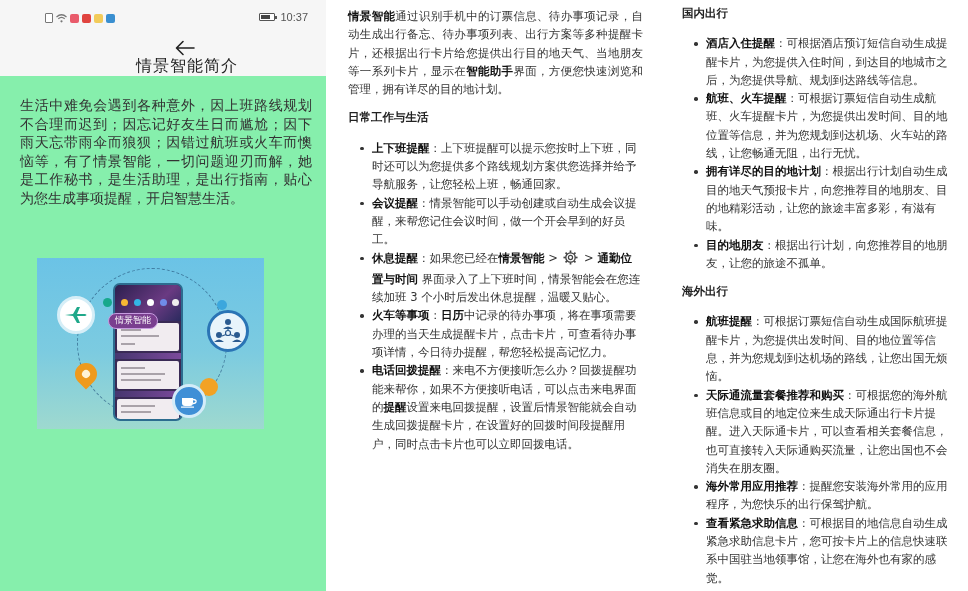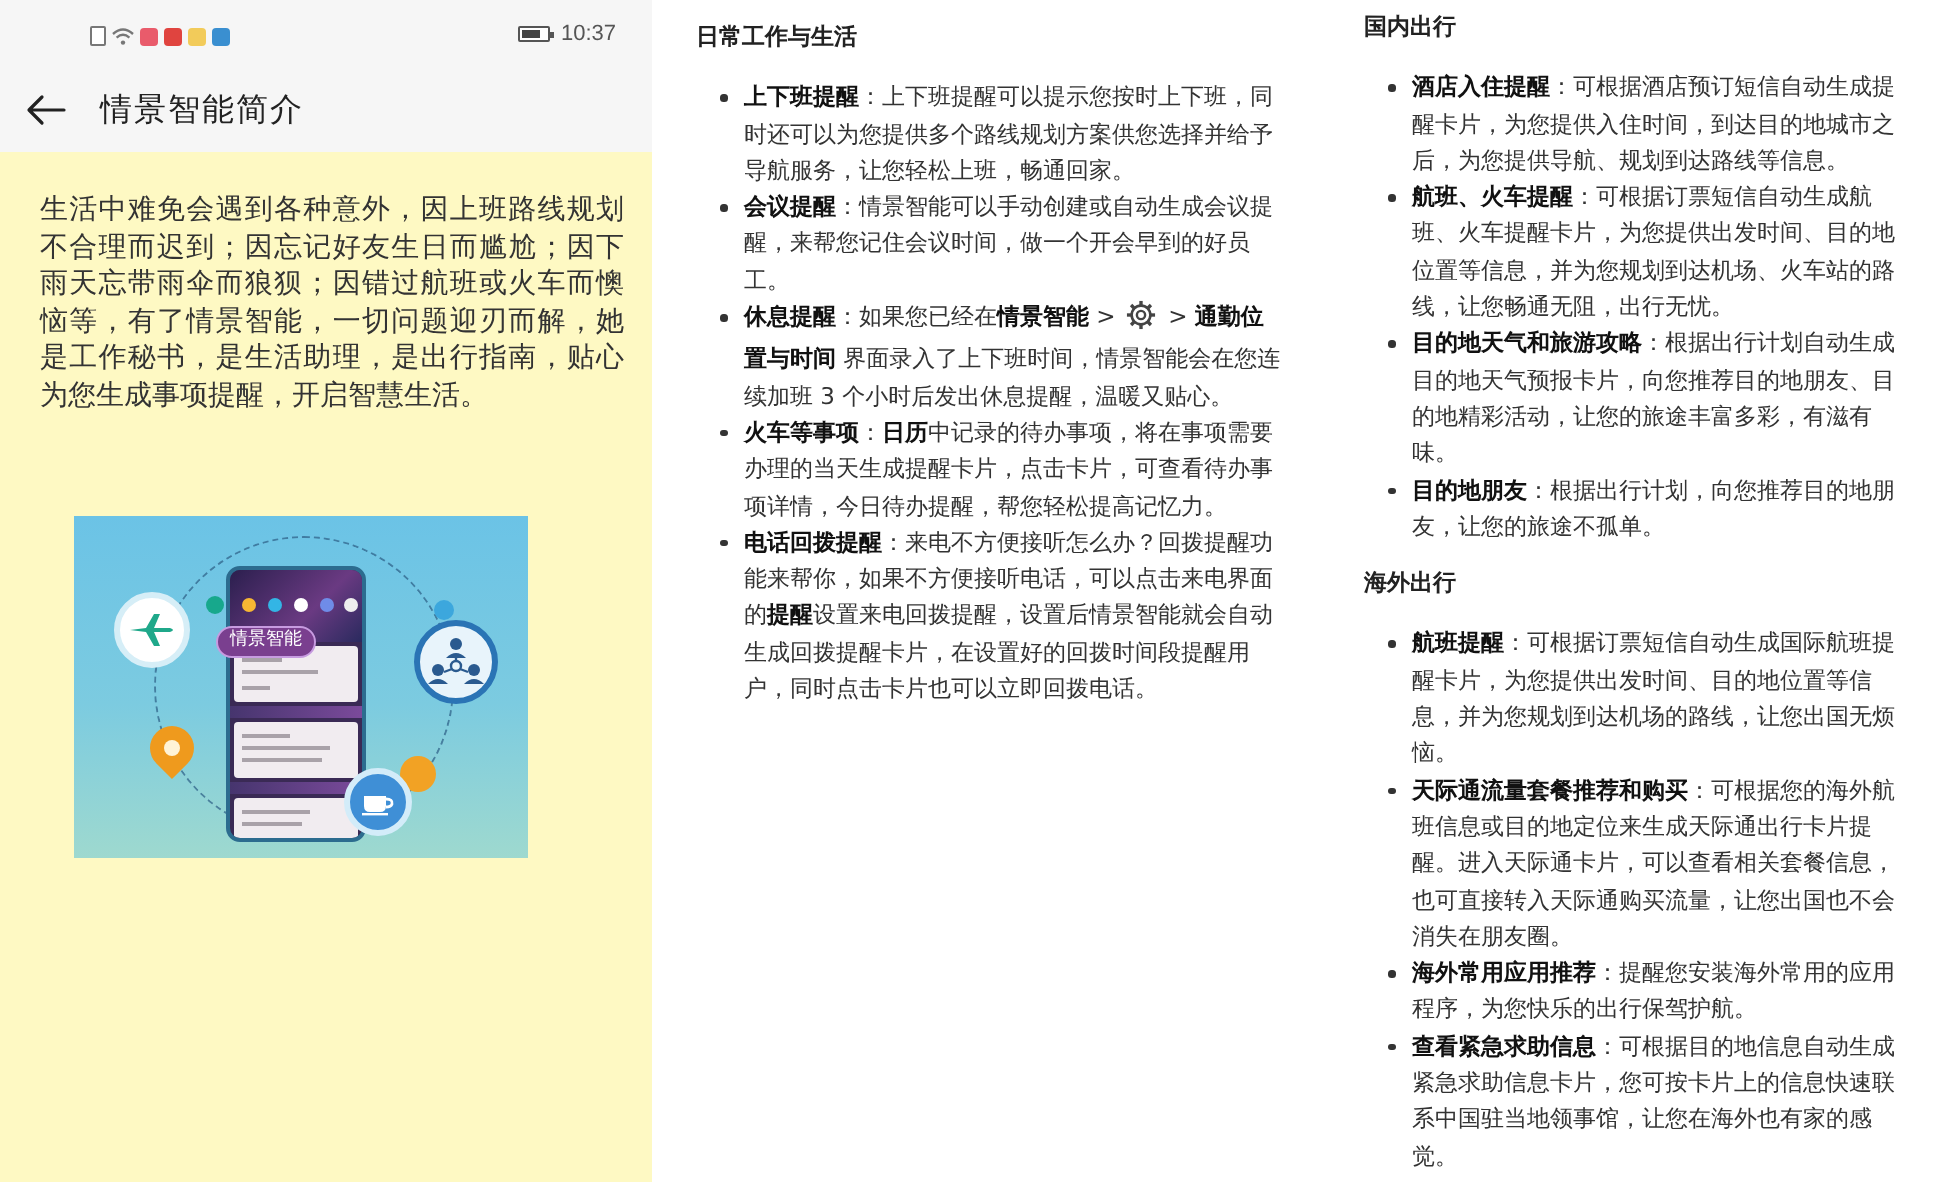--- a/index.html
+++ b/index.html
@@ -1,32 +1,32 @@
 <!DOCTYPE html>
 <html><head>
 <meta charset="utf-8">
 <style>
   * { box-sizing: border-box; margin: 0; padding: 0; }
   html, body { width: 968px; height: 591px; overflow: hidden; background: #ffffff; }
   body { font-family: "DejaVu Sans", "Liberation Sans", sans-serif; color: #333333; position: relative; }
 
   
-  .phone { position: absolute; left: 0; top: 0; width: 326px; height: 591px; background: #fef9c3; }
+  .phone { position: absolute; left: 0; top: 0; width: 326px; height: 591px; background: #86efac; }
   .phone-header { position: absolute; left: 0; top: 0; width: 326px; height: 76px; background: #f6f6f6; }
   .status-bar { position: absolute; left: 0; top: 9px; width: 326px; height: 22px; }
   .status-icons { position: absolute; left: 45px; top: 4px; display: flex; gap: 3px; align-items: center; }
   .si { width: 9px; height: 9px; border-radius: 2px; display: inline-block; }
   .si-sim { width: 8px; height: 10px; border: 1px solid #777; border-radius: 1px; background: #fff; }
   .si-wifi { width: 11px; height: 10px; position: relative; }
   .si-wifi svg { position: absolute; left: 0; top: 0; }
   .status-right { position: absolute; right: 18px; top: 2px; display: flex; align-items: center; gap: 5px; font-size: 11px; color: #555; font-family: "Liberation Sans", sans-serif; }
   .battery { width: 16px; height: 8px; border: 1px solid #555; border-radius: 1px; position: relative; background: #fff; }
   .battery::before { content: ""; position: absolute; left: 1px; top: 1px; width: 9px; height: 4px; background: #444; }
   .battery::after { content: ""; position: absolute; right: -3px; top: 2px; width: 2px; height: 3px; background: #555; }
-  .title-row { position: absolute; left: 0; top: 40px; width: 326px; height: 30px; display: flex; align-items: center; }
+  .title-row { position: absolute; left: 16px; top: 40px; width: 326px; height: 30px; display: flex; align-items: center; flex-direction: column; }
   .back-btn { width: 22px; height: 22px; margin-left: 12px; display: flex; align-items: center; justify-content: center; cursor: pointer; }
   .page-title { margin-left: 16px; font-size: 16px; color: #222; letter-spacing: 1px; }
 
   .intro { position: absolute; left: 20px; top: 96px; width: 292px; font-size: 14px; line-height: 18.5px; color: #333; text-align: justify; }
 
   .illustration { position: absolute; left: 37px; top: 258px; width: 227px; height: 171px; overflow: hidden;
     background: linear-gradient(180deg, #6bc3e6 0%, #7ccbe0 55%, #9ed9cf 100%); }
   .orbit { position: absolute; left: 40px; top: 10px; width: 150px; height: 150px; border: 1.5px dashed #2d5f86; border-radius: 50%; opacity: 0.7; }
   .phone-mock { position: absolute; left: 76px; top: 25px; width: 70px; height: 138px; border-radius: 7px; background: #3a2a55; border: 2px solid #2c6c8f; overflow: hidden; }
   .pm-top { height: 36px; background: linear-gradient(135deg, #2b1f4e, #6a3a82 60%, #2a2a5e); position: relative; }
@@ -150,20 +150,21 @@
       <svg width="18" height="14" viewBox="0 0 18 14">
           <path d="M2 4 H13 V9 Q13 12 10 12 H5 Q2 12 2 9 Z" fill="#fff"></path>
           <path d="M13 5.5 Q16.5 5.5 16 8 Q15.5 9.5 13 9.5" stroke="#fff" stroke-width="1.4" fill="none"></path>
           <rect x="1" y="12.5" width="13" height="1.2" fill="#fff"></rect>
         </svg>
     </div>
   </div>
 </div>
 
 <div class="col col-mid">
+  <p><b>情景智能</b><span>通过识别手机中的订票信息、待办事项记录，自动生成出行备忘、待办事项列表、出行方案等多种提醒卡片，还根据出行卡片给您提供出行目的地天气、当地朋友等一系列卡片，显示在</span><b>智能助手</b><span>界面，方便您快速浏览和管理，拥有详尽的目的地计划。</span></p>
   <div class="section-title">日常工作与生活</div>
   <ul>
     <li><b>上下班提醒</b><span>：</span><span>上下班提醒可以提示您按时上下班，同时还可以为您提供多个路线规划方案供您选择并给予导航服务，让您轻松上班，畅通回家。</span></li>
     <li><b>会议提醒</b><span>：</span><span>情景智能可以手动创建或自动生成会议提醒，来帮您记住会议时间，做一个开会早到的好员工。</span></li>
     <li><b>休息提醒</b><span>：</span><span>如果您已经在</span><b>情景智能</b><span> &gt; </span><span class="gear-inline"><svg width="15" height="15" viewBox="0 0 16 16">
             <circle cx="8" cy="8" r="5" fill="none" stroke="#444" stroke-width="1.4"></circle>
             <circle cx="8" cy="8" r="2.2" fill="none" stroke="#444" stroke-width="1.3"></circle>
             <g stroke="#444" stroke-width="1.8">
               <path d="M8 0.5 V3"></path>
               <path d="M8 13 V15.5"></path>
@@ -178,21 +179,21 @@
     <li><b>火车等事项</b><span>：</span><b>日历</b><span>中记录的待办事项，将在事项需要办理的当天生成提醒卡片，点击卡片，可查看待办事项详情，今日待办提醒，帮您轻松提高记忆力。</span></li>
     <li><b>电话回拨提醒</b><span>：</span><span>来电不方便接听怎么办？回拨提醒功能来帮你，如果不方便接听电话，可以点击来电界面的</span><b>提醒</b><span>设置来电回拨提醒，设置后情景智能就会自动生成回拨提醒卡片，在设置好的回拨时间段提醒用户，同时点击卡片也可以立即回拨电话。</span></li>
   </ul>
 </div>
 
 <div class="col col-right">
   <div class="section-title">国内出行</div>
   <ul style="margin-bottom:10px;">
     <li><b>酒店入住提醒</b><span>：</span><span>可根据酒店预订短信自动生成提醒卡片，为您提供入住时间，到达目的地城市之后，为您提供导航、规划到达路线等信息。</span></li>
     <li><b>航班、火车提醒</b><span>：</span><span>可根据订票短信自动生成航班、火车提醒卡片，为您提供出发时间、目的地位置等信息，并为您规划到达机场、火车站的路线，让您畅通无阻，出行无忧。</span></li>
-    <li><b>目的地天气和旅游攻略</b><span>：</span><span>根据出行计划自动生成目的地天气预报卡片，向您推荐目的地朋友、目的地精彩活动，让您的旅途丰富多彩，有滋有味。</span></li>
+    <li><b>拥有详尽的目的地计划</b><span>：</span><span>根据出行计划自动生成目的地天气预报卡片，向您推荐目的地朋友、目的地精彩活动，让您的旅途丰富多彩，有滋有味。</span></li>
     <li><b>目的地朋友</b><span>：</span><span>根据出行计划，向您推荐目的地朋友，让您的旅途不孤单。</span></li>
   </ul>
   <div class="section-title">海外出行</div>
   <ul>
     <li><b>航班提醒</b><span>：</span><span>可根据订票短信自动生成国际航班提醒卡片，为您提供出发时间、目的地位置等信息，并为您规划到达机场的路线，让您出国无烦恼。</span></li>
     <li><b>天际通流量套餐推荐和购买</b><span>：</span><span>可根据您的海外航班信息或目的地定位来生成天际通出行卡片提醒。进入天际通卡片，可以查看相关套餐信息，也可直接转入天际通购买流量，让您出国也不会消失在朋友圈。</span></li>
     <li><b>海外常用应用推荐</b><span>：</span><span>提醒您安装海外常用的应用程序，为您快乐的出行保驾护航。</span></li>
     <li><b>查看紧急求助信息</b><span>：</span><span>可根据目的地信息自动生成紧急求助信息卡片，您可按卡片上的信息快速联系中国驻当地领事馆，让您在海外也有家的感觉。</span></li>
   </ul>
 </div>

